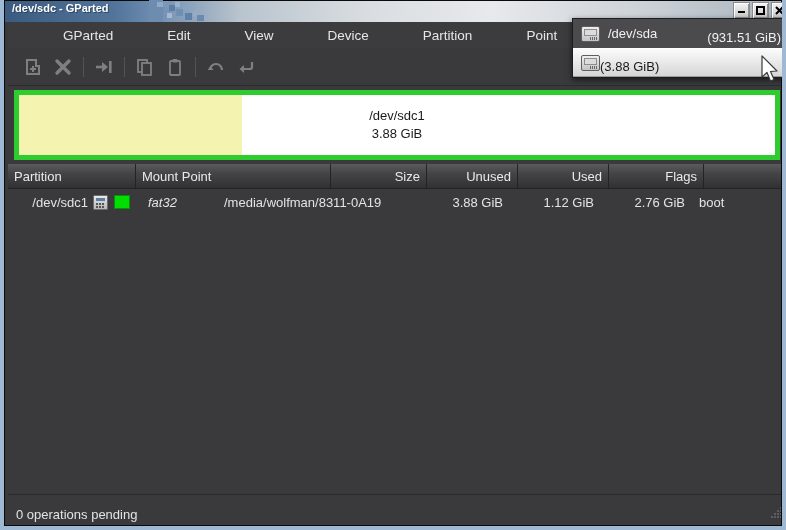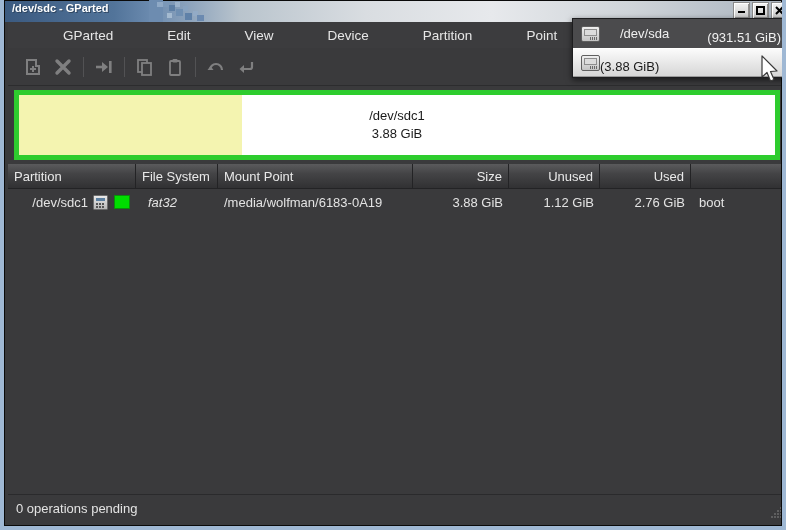--- a/index.html
+++ b/index.html
@@ -258,21 +258,21 @@
 
   
   #statusbar {
     position: absolute;
     left: 4px; bottom: 4px;
     width: 778px;
     height: 28px;
     background: #3a3a3c;
     border-top: 1px solid #2a2a2c;
     display: flex;
-    align-items: center;
+    align-items: flex-end;
     padding-left: 8px;
     box-sizing: border-box;
     color: #e3e3e3;
     font-size: 13px;
   }
   #resize-grip {
     position: absolute;
     right: 3px; bottom: 3px;
     width: 14px; height: 14px;
     opacity: .45;
@@ -298,21 +298,21 @@
     color: #f0f0f0;
     font-size: 13px;
     background: #4b4b4d;
   }
   .dd-item.sel {
     background: linear-gradient(to bottom, #fbfbfb, #d6d6d6);
     color: #1a1a1a;
     border-top: 1px solid #ffffff;
     border-bottom: 1px solid #9a9a9a;
   }
-  .dd-name { flex: 1; padding-left: 20px; white-space: nowrap; }
+  .dd-name { flex: 1; padding-left: 8px; white-space: nowrap; }
   .dd-size { white-space: nowrap; margin-top: 7px; }
   .dev-icon {
     width: 19px; height: 16px;
     flex: none;
     background: linear-gradient(to bottom, #efefef, #c4c4c4);
     border: 1px solid #5f5f5f;
     border-radius: 2px;
     position: relative;
     box-sizing: border-box;
   }
@@ -445,43 +445,43 @@
           <div>/dev/sdc1</div>
           <div>3.88 GiB</div>
         </div>
       </div>
     </div>
   </div>
 
   <div id="table-wrap">
     <div id="thead">
       <div class="th c-part">Partition</div>
-      <div class="th c-fs">File System</div>
       <div class="th c-mp">Mount Point</div>
       <div class="th c-size num">Size</div>
       <div class="th c-unu num">Unused</div>
       <div class="th c-used num">Used</div>
+      <div class="th c-flags num">Flags</div>
     </div>
 
     <div class="tr">
       <div class="td c-part num">
         <span>/dev/sdc1</span>
         <span class="mount-icon">
           <i style="left:2px;top:2px;width:9px;height:3px;"></i>
           <i style="left:2px;top:7px;width:2px;height:2px;background:#555;"></i>
           <i style="left:5px;top:7px;width:2px;height:2px;background:#555;"></i>
           <i style="left:8px;top:7px;width:2px;height:2px;background:#555;"></i>
           <i style="left:2px;top:10px;width:2px;height:2px;background:#555;"></i>
           <i style="left:5px;top:10px;width:2px;height:2px;background:#555;"></i>
           <i style="left:8px;top:10px;width:2px;height:2px;background:#555;"></i>
         </span>
         <span class="fs-swatch" style="background: rgb(0, 221, 0);"></span>
       </div>
       <div class="td c-fs" style="padding-left:12px;font-style:italic;">fat32</div>
-      <div class="td c-mp">/media/wolfman/6183-0A19</div>
+      <div class="td c-mp">/media/wolfman/8311-0A19</div>
       <div class="td c-size num">3.88 GiB</div>
       <div class="td c-used num">1.12 GiB</div>
       <div class="td c-unu num">2.76 GiB</div>
       <div class="td c-flags" style="padding-left:8px;text-align:right;">boot</div>
     </div>
   </div>
 
   <div id="statusbar">
     <span>0 operations pending</span>
     <svg id="resize-grip" viewBox="0 0 14 14">

